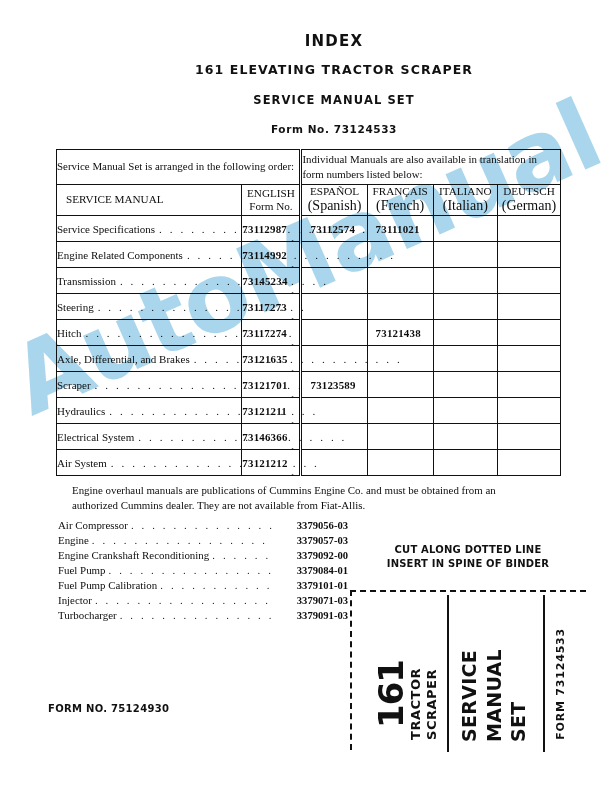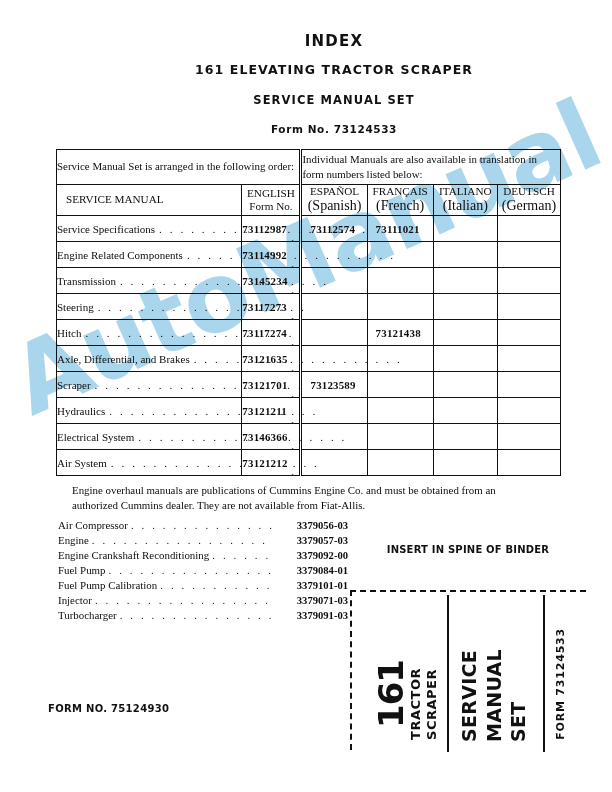--- a/index.html
+++ b/index.html
@@ -449,20 +449,21 @@
           <span class="parts-num">3379071-03</span>
         </div>
         <div class="parts-row">
           <span class="parts-name">Turbocharger</span>
           <span class="parts-dots">. . . . . . . . . . . . . . . . . . . . . . . . . .</span>
           <span class="parts-num">3379091-03</span>
         </div>
       </div>
 
     <div class="cut-text">
+      <div>CUT ALONG DOTTED LINE</div>
       <div>INSERT IN SPINE OF BINDER</div>
     </div>
 
     <div class="spine">
       <div class="spine-inner">
         <div class="spine-panel p1">
           <div class="v-161">161</div>
           <div class="v-tractor">
             <span>TRACTOR</span><br>
             <span>SCRAPER</span>

